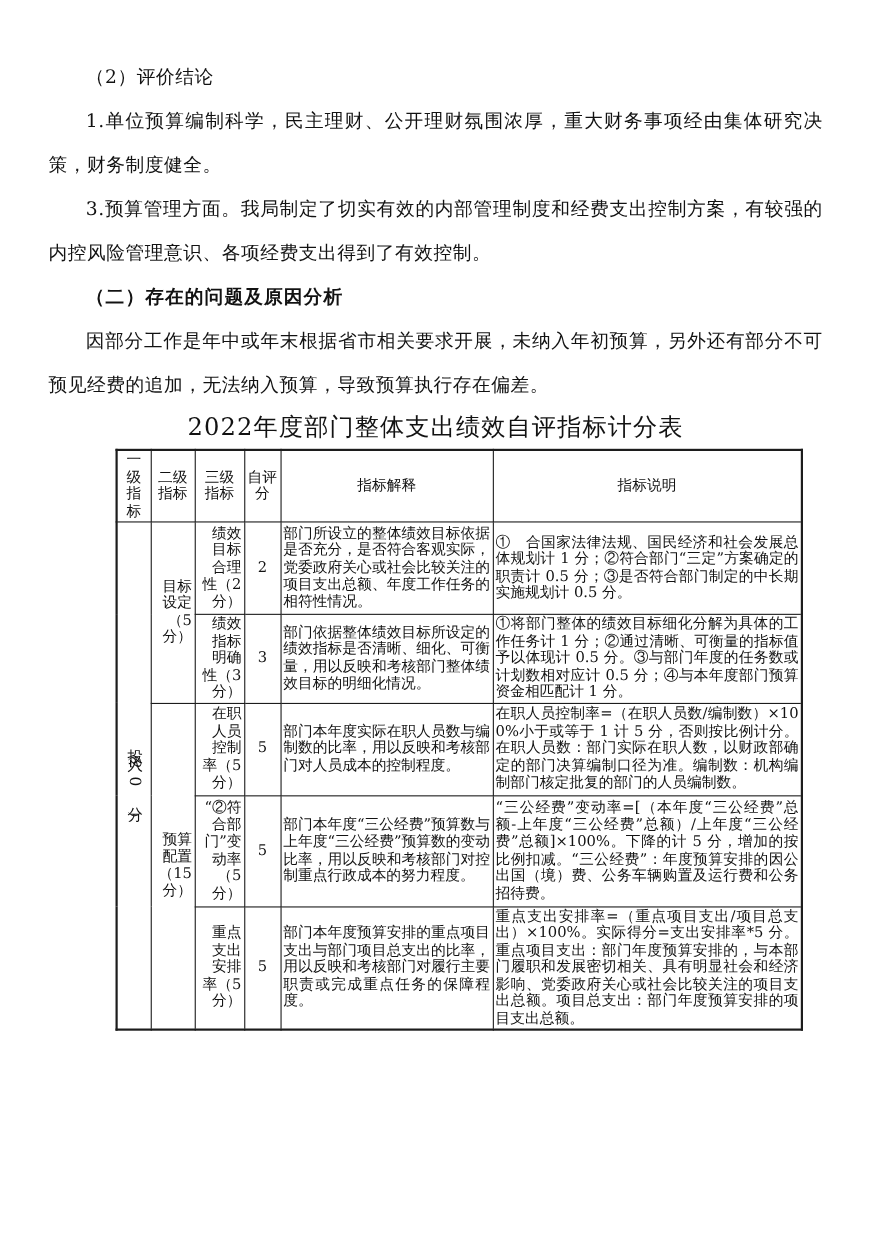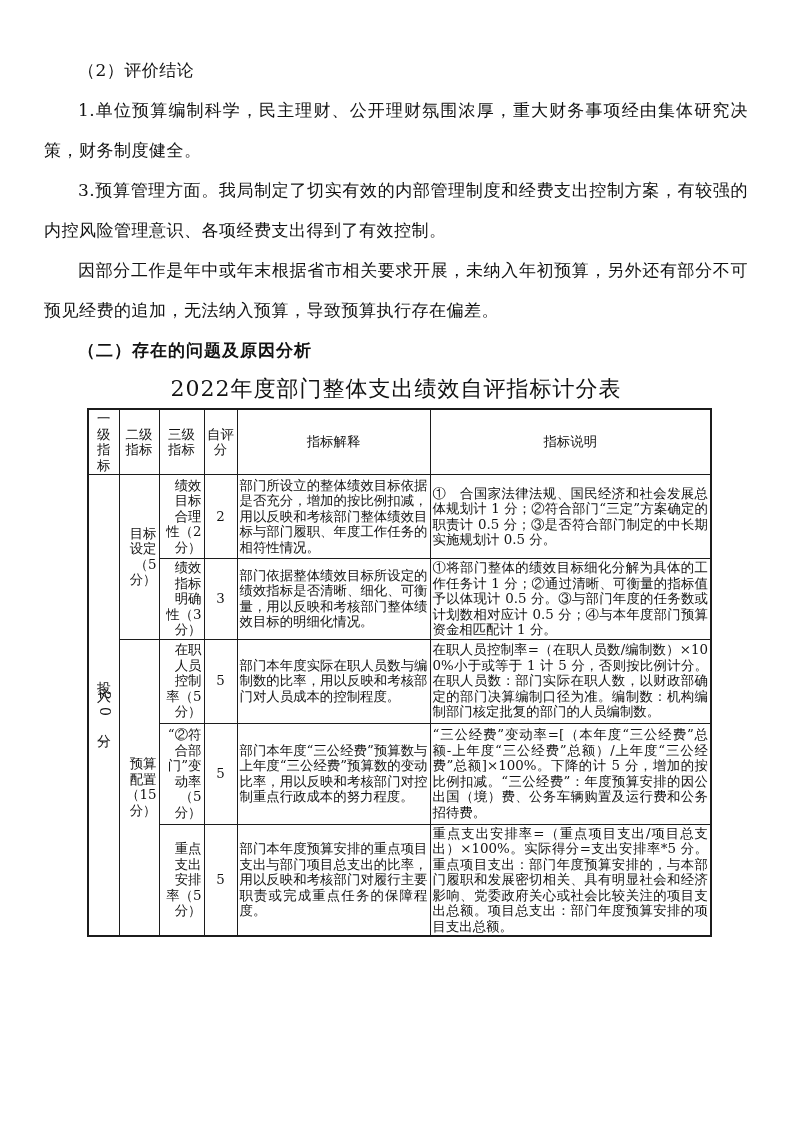--- a/index.html
+++ b/index.html
@@ -27,21 +27,21 @@
     font-size:22px;
     line-height:38px;
     text-align:center;
     text-indent:0;
     letter-spacing:1px;
   }
   table.score{
     border-collapse:collapse;
     table-layout:fixed;
     width:623px;
-    margin-left:43px;
+    margin-left:61px;
     border:2px solid #1c1c1c;
   }
   table.score th, table.score td{
     border:1px solid #1c1c1c;
     font-size:13.4px;
     line-height:15.5px;
     padding:1px 2px;
     vertical-align:middle;
     font-weight:normal;
     word-break:break-all;
@@ -71,23 +71,23 @@
 <div class="page">
   <div class="content">
 
     <p class="para heading">（2）评价结论</p>
 
     <p class="para">1.单位预算编制科学，民主理财、公开理财氛围浓厚，重大财务事项经由集体研究决策，财务制度健全。</p>
 
 
     <p class="para">3.预算管理方面。我局制定了切实有效的内部管理制度和经费支出控制方案，有较强的内控风险管理意识、各项经费支出得到了有效控制。</p>
 
+    <p class="para heading-bold">（二）存在的问题及原因分析</p>
+
     <p class="para">因部分工作是年中或年末根据省市相关要求开展，未纳入年初预算，另外还有部分不可预见经费的追加，无法纳入预算，导致预算执行存在偏差。</p>
-
-    <p class="para heading-bold">（二）存在的问题及原因分析</p>
 
     <p class="para table-title">2022年度部门整体支出绩效自评指标计分表</p>
 
     <table class="score">
       <colgroup>
         <col style="width:31px">
           <col style="width:40px">
           <col style="width:45px">
         <col style="width:33px">
           <col style="width:193px">
@@ -103,21 +103,21 @@
           <th class="hdr">指标说明</th>
         </tr>
 
         <tr class="h-r1">
           <td class="vert" rowspan="5">
             <span class="vtext">投入（20分）</span>
           </td>
           <td class="center" rowspan="2">目标设定（5分）</td>
           <td class="center">绩效目标合理性（2分）</td>
           <td class="score-cell">2</td>
-          <td class="exp">部门所设立的整体绩效目标依据是否充分，增加的按比例扣减，用以反映和考核部门整体绩效目标与部门履职、年度工作任务的相符性情况。</td>
+          <td class="exp">部门所设立的整体绩效目标依据是否充分，是否符合客观实际，党委政府关心或社会比较关注的项目支出总额、年度工作任务的相符性情况。</td>
           <td class="desc">①　合国家法律法规、国民经济和社会发展总体规划计 1 分；②符合部门“三定”方案确定的职责计 0.5 分；③是否符合部门制定的中长期实施规划计 0.5 分。</td>
         </tr>
 
         <tr class="h-r2">
           <td class="center">绩效指标明确性（3分）</td>
           <td class="score-cell">3</td>
           <td class="exp">部门依据整体绩效目标所设定的绩效指标是否清晰、细化、可衡量，用以反映和考核部门整体绩效目标的明细化情况。</td>
           <td class="desc">①将部门整体的绩效目标细化分解为具体的工作任务计 1 分；②通过清晰、可衡量的指标值予以体现计 0.5 分。③与部门年度的任务数或计划数相对应计 0.5 分；④与本年度部门预算资金相匹配计 1 分。</td>
         </tr>
 

